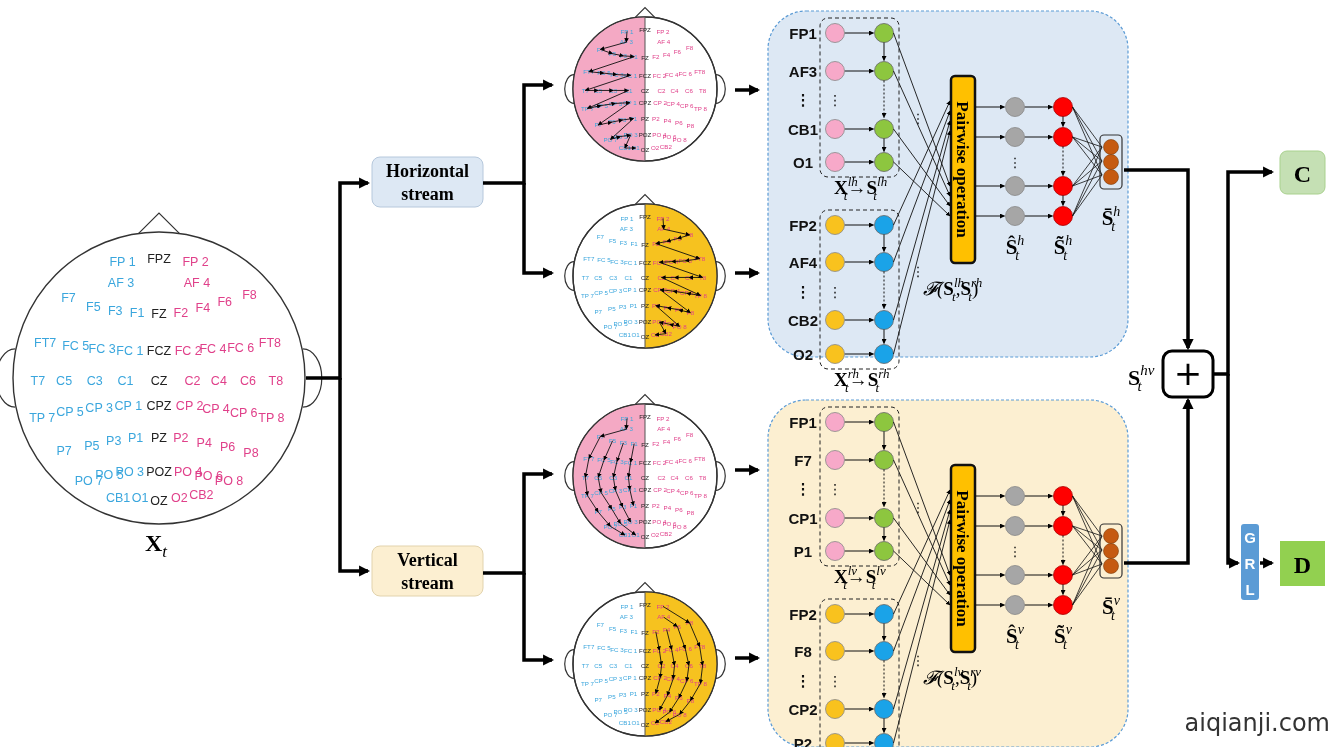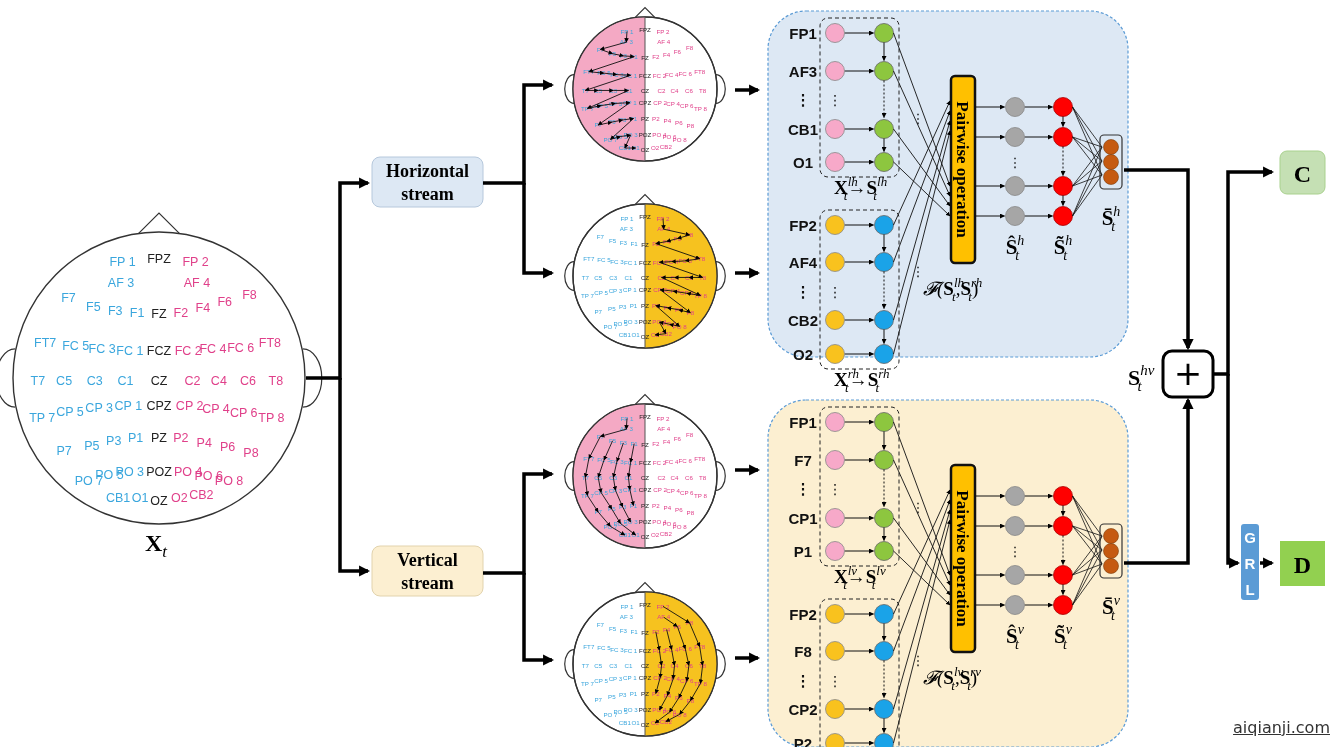--- a/index.html
+++ b/index.html
@@ -1,19 +1,19 @@
 <!DOCTYPE html>
 <html><head>
 <meta charset="utf-8">
 <style>
   html, body { margin:0; padding:0; background:#ffffff; }
   body { width:1338px; height:747px; position:relative; overflow:hidden; font-family:"Liberation Sans", sans-serif; }
   #stage { position:absolute; left:0; top:0; width:1338px; height:747px; }
   .serif { font-family:"Liberation Serif", serif; }
-  .watermark { position:absolute; right:8px; bottom:10px; font-family:"DejaVu Sans", sans-serif; font-size:16px; color:#333;text-decoration:underline; }
+  .watermark { position:absolute; right:8px; bottom:10px; font-family:"DejaVu Sans", sans-serif; font-size:24px; color:#333; }
 </style>
 </head>
 <body>
 
 <div id="stage">
   <svg id="svg" width="1338" height="747" viewBox="0 0 1338 747" xmlns="http://www.w3.org/2000/svg">
     <defs>
       <marker id="arr" viewBox="0 0 10 10" refX="9" refY="5" markerWidth="6" markerHeight="6" orient="auto-start-reverse">
         <path d="M0,0 L10,5 L0,10 z" fill="#000"></path>
       </marker>

